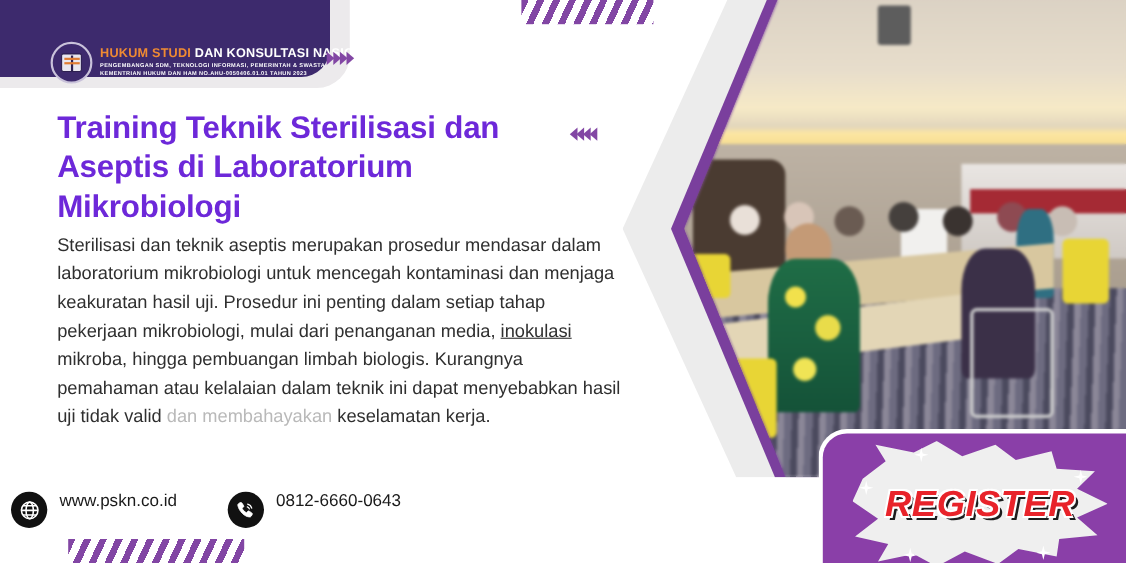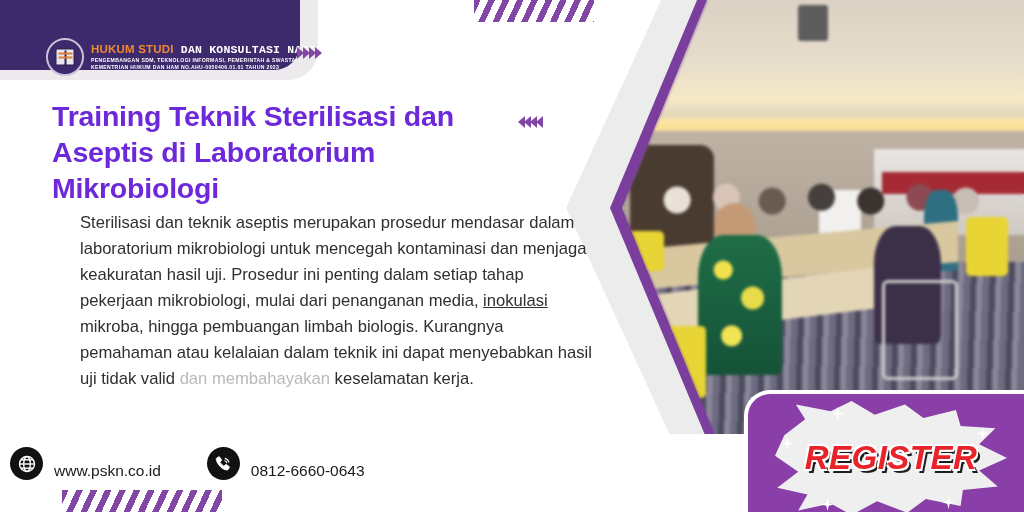--- a/index.html
+++ b/index.html
@@ -66,21 +66,21 @@
     content:""; position:absolute; left:2px; top:3px;
     width:14px; height:2px; background:#e07c33;
     box-shadow:0 4px 0 #e07c33;
   }
   .logo-text { line-height:1; }
   .logo-title {
     font-size:11.5px; font-weight:bold; letter-spacing:0.2px;
     white-space:nowrap;
   }
   .logo-title .hl { color:#ef8a33; }
-  .logo-title .wh { color:#ffffff;font-family:Liberation Mono, monospace; }
+  .logo-title .wh { color:#ffffff; }
   .logo-sub1, .logo-sub2 {
     font-size:5.1px; font-weight:bold; color:#ffffff;
     letter-spacing:0.35px; white-space:nowrap; margin-top:2.4px;
   }
 
   
   .chev-group { position:absolute; display:flex; z-index:6; }
   .chev {
     width:0; height:0;
     border-top:6px solid transparent;
@@ -92,21 +92,21 @@
   #chev-title  { left:518px; top:116px; }
 
   
   #headline {
     position:absolute; left:52px; top:98px; width:480px;
     font-size:28.5px; font-weight:bold; line-height:1.27;
     color:#6d28d9; letter-spacing:-0.2px; z-index:6;
   }
   #body-text {
     position:absolute; left:52px; top:210px; width:516px;
-    font-size:16.6px; line-height:1.57; color:#2f2f2f; z-index:6;margin-left:28px;
+    font-size:16.6px; line-height:1.57; color:#2f2f2f; z-index:6;
   }
   #body-text u { text-decoration:underline; }
   .faded { color:#b9b9b9; }
 
   
   #photo-gray {
     position:absolute; left:566px; top:-18px;
     width:470px; height:452px;
     background:#ececec;
     clip-path:polygon(22% 0%, 100% 0%, 100% 100%, 22% 100%, 0% 50%);
@@ -269,21 +269,21 @@
   #spark-c { right:18px;top:26px; }
   #spark-d { left:46px; bottom:4px; }
   #spark-e { right:52px;bottom:6px; }
 
   
   #footer {
     position:absolute; left:10px; top:447px;
     display:flex; align-items:center; gap:46px;
     z-index:7;
   }
-  .contact { display:flex; align-items:flex-end; gap:11px; }
+  .contact { display:flex; align-items:flex-start; gap:11px; }
   .c-icon {
     width:33px; height:33px; border-radius:50%;
     background:#111111; color:#ffffff;
     display:flex; align-items:center; justify-content:center;
     flex:none;
   }
   .c-icon svg { width:20px; height:20px; fill:#ffffff; stroke:#ffffff; }
   .c-text { font-size:15.5px; color:#1a1a1a; white-space:nowrap; }
 </style>
 </head>

